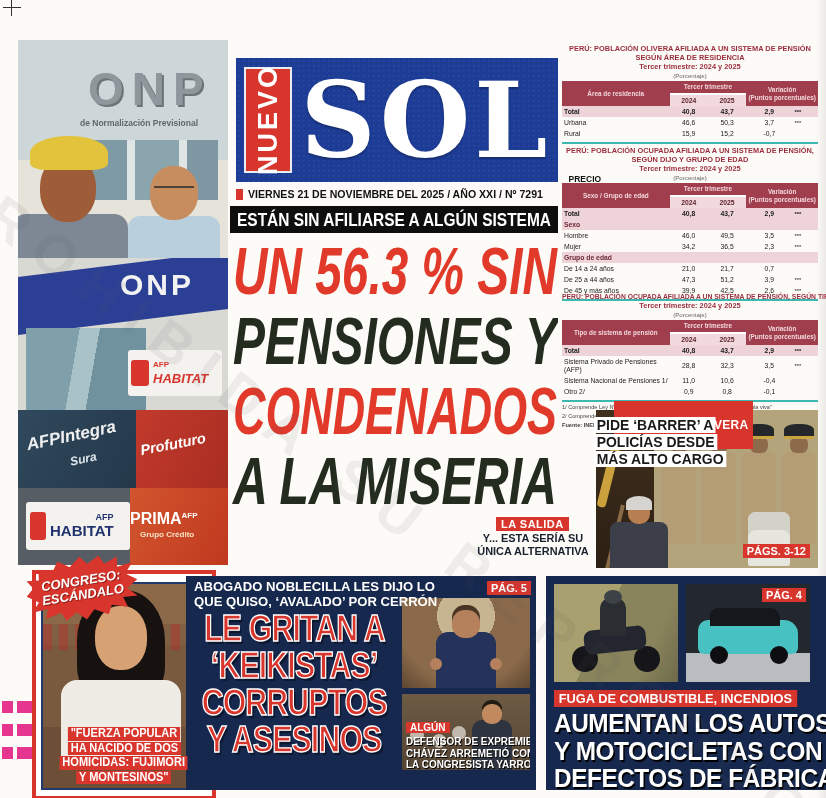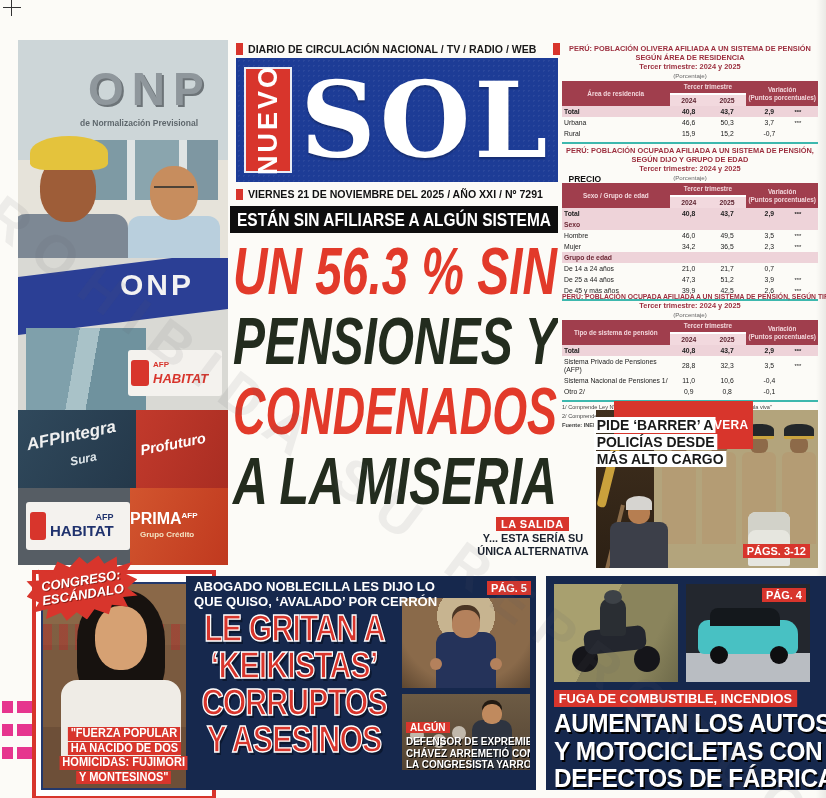--- a/index.html
+++ b/index.html
@@ -252,25 +252,20 @@
           <span class="hab2-text">HABITAT</span>
         </div>
       </div>
     </div>
     <div class="rgt">
       <div class="prima"><span>PRIMA</span><sup>AFP</sup></div>
       <div class="grupo">Grupo Crédito</div>
     </div>
   </div>
 
-  <div class="abs topline">
-    <div class="redsq"></div>
-    <div class="topline-text">DIARIO DE CIRCULACIÓN NACIONAL / TV / RADIO / WEB</div>
-    <div class="redsq"></div>
-  </div>
 
   <div class="abs masthead">
     <div class="nuevo-box">
       <div class="nuevo-txt">NUEVO</div>
     </div>
     <div class="sol-txt">SOL</div>
   </div>
 
   <div class="abs dateline">
     <div class="redsq" style="height:11px"></div>

